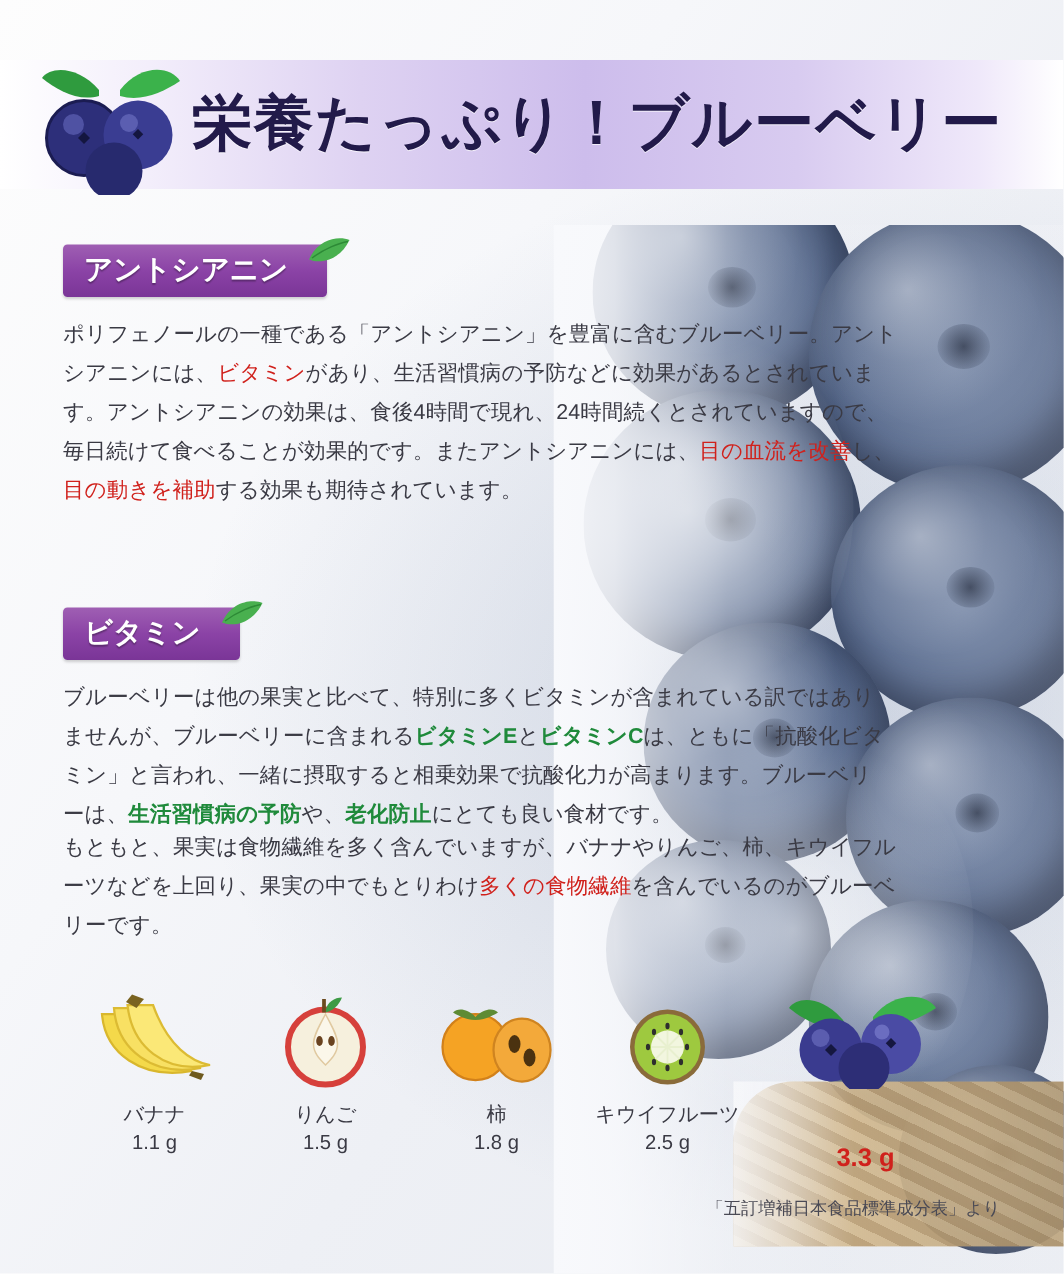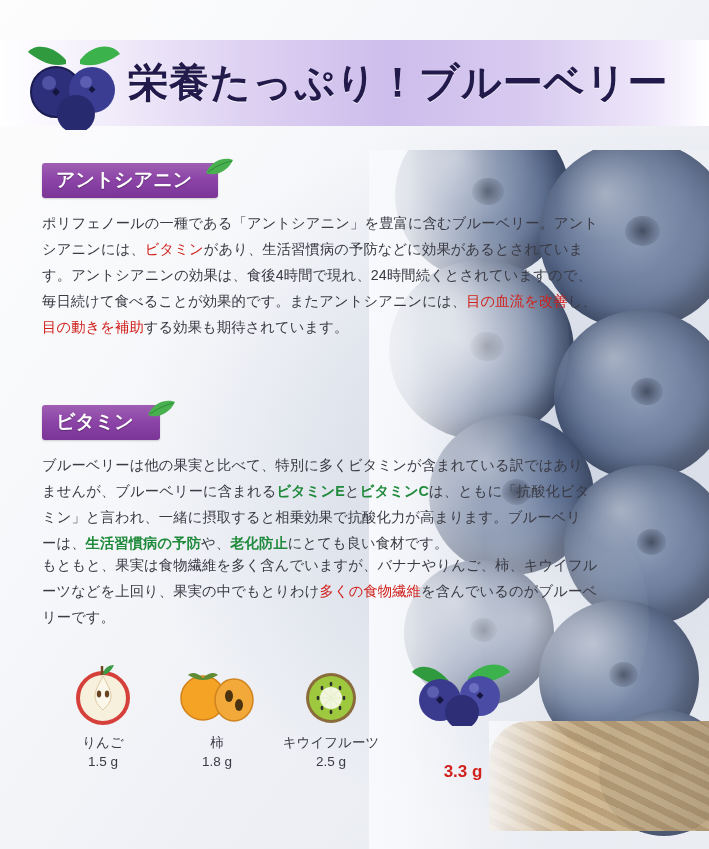--- a/index.html
+++ b/index.html
@@ -274,20 +274,33 @@
   </div>
 
   <div class="section" style="left:42px; top:540px; width:560px;">
     <div class="body-text">
       <span>もともと、果実は食物繊維を多く含んでいますが、バナナやりんご、柿、キウイフルーツなどを上回り、果実の中でもとりわけ</span><span class="hl-red">多くの食物繊維</span><span>を含んでいるのがブルーベリーです。</span>
     </div>
   </div>
 
   <div class="fruits">
 
+    <div class="fruit">
+      <div class="fruit-art">
+        <svg viewBox="0 0 90 64" width="90" height="64">
+          <path d="M10 14 C12 40, 36 58, 70 52 C58 50, 40 40, 30 14 Z" fill="#f4d94a" stroke="#d9b72d" stroke-width="1.5"></path>
+          <path d="M18 10 C20 38, 44 56, 76 50 C64 48, 46 38, 36 10 Z" fill="#f8e063" stroke="#dcbb33" stroke-width="1.5"></path>
+          <path d="M27 8 C30 36, 52 54, 82 48 C70 46, 54 36, 44 8 Z" fill="#fbe877" stroke="#dcbb33" stroke-width="1.5"></path>
+          <path d="M26 6 l4 -5 l8 3 l-5 6 z" fill="#7a6320"></path>
+          <path d="M70 52 l8 2 l-2 4 l-8 -3 z" fill="#6e5a1e"></path>
+        </svg>
+      </div>
+      <div class="fruit-name">バナナ</div>
+      <div class="fruit-val">1.1 g</div>
+    </div>
 
     <div class="fruit">
       <div class="fruit-art">
         <svg viewBox="0 0 70 64" width="70" height="64">
           <circle cx="35" cy="36" r="25" fill="#f6f0dd" stroke="#d6403b" stroke-width="4"></circle>
           <path d="M35 14 C31 22, 27 28, 27 34 C27 40, 31 44, 35 48 C39 44, 43 40, 43 34 C43 28, 39 22, 35 14 Z" fill="#fbf7ea" stroke="#e0c9a0" stroke-width="1"></path>
           <ellipse cx="31" cy="32" rx="2.2" ry="3.4" fill="#6a4320"></ellipse>
           <ellipse cx="39" cy="32" rx="2.2" ry="3.4" fill="#6a4320"></ellipse>
           <path d="M35 12 C36 6, 41 3, 46 3 C44 8, 40 12, 35 13 Z" fill="#3d9b45"></path>
           <path d="M34 13 l0 -9" stroke="#6b4a1f" stroke-width="2.5"></path>
@@ -353,14 +366,15 @@
           <circle cx="66" cy="32" r="5" fill="#8b8fdb" opacity="0.5"></circle>
           <path d="M32 40 l4 4 l-4 4 l-4 -4 z" fill="#15173f"></path>
           <path d="M72 36 l3.5 3.5 l-3.5 3.5 l-3.5 -3.5 z" fill="#15173f"></path>
         </svg>
       </div>
       <div class="fruit-val">3.3 g</div>
     </div>
 
   </div>
 
+  <div class="source">「五訂増補日本食品標準成分表」より</div>
 
 </div>
 
 </body></html>

